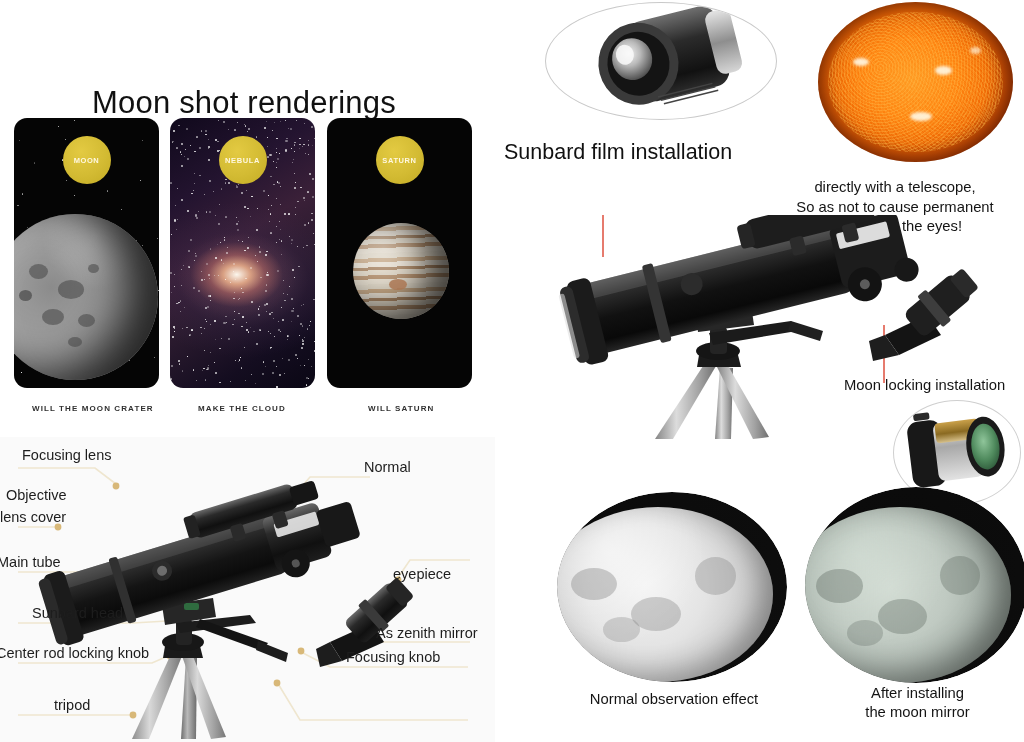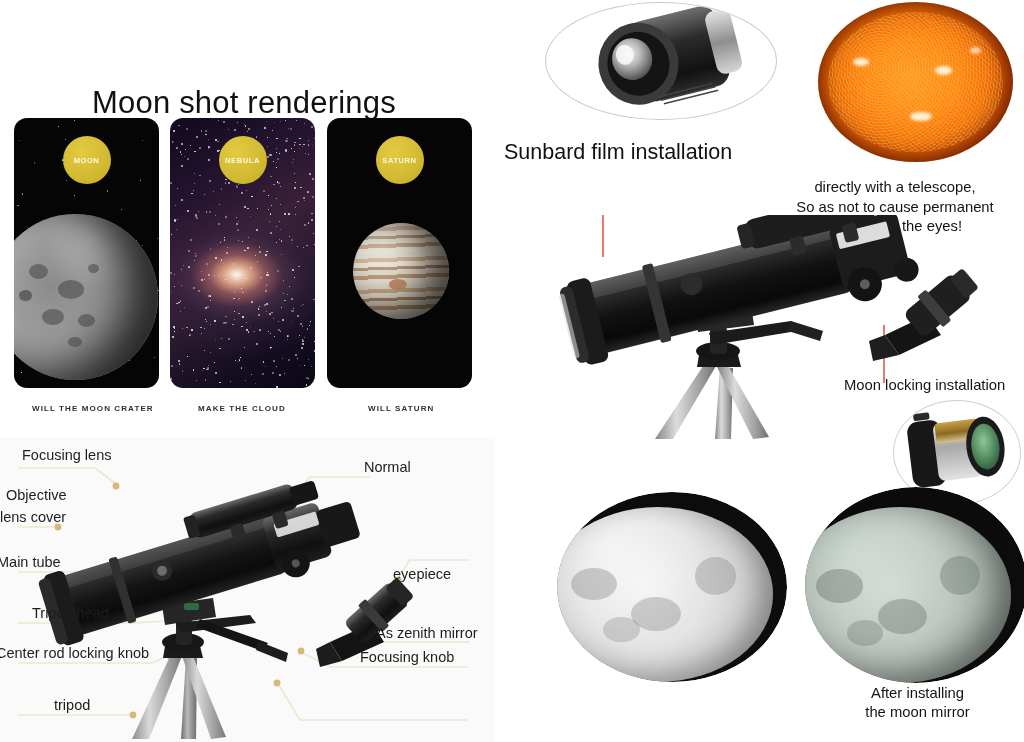--- a/index.html
+++ b/index.html
@@ -766,27 +766,27 @@
           <rect x="400" y="162" width="16" height="26" rx="4" fill="#252525"></rect>
           <rect x="368" y="157" width="10" height="36" rx="2" fill="#3a3a3a"></rect>
         </g>
       </g>
     </svg>
 
     <div class="dg-label" style="left:22px;top:10px;">Focusing lens</div>
     <div class="dg-label" style="left:6px;top:50px;">Objective</div>
     <div class="dg-label" style="left:0px;top:72px;">lens cover</div>
     <div class="dg-label" style="left:-3px;top:117px;">Main tube</div>
-    <div class="dg-label" style="left:32px;top:168px;">Tripod head</div>
+    <div class="dg-label" style="left:32px;top:168px;">Sunbard head</div>
     <div class="dg-label" style="left:-4px;top:208px;">Center rod locking knob</div>
     <div class="dg-label" style="left:54px;top:260px;">tripod</div>
     <div class="dg-label" style="left:364px;top:22px;">Normal</div>
     <div class="dg-label" style="left:393px;top:121px;margin-top:8px;">eyepiece</div>
     <div class="dg-label" style="left:376px;top:188px;">As zenith mirror</div>
-    <div class="dg-label" style="left:360px;top:212px;">Focusing knob</div>
+    <div class="dg-label" style="left:346px;top:212px;">Focusing knob</div>
   </div>
 
   <div id="right">
 
     <div id="eyepiece-oval">
       <svg viewBox="0 0 232 118" width="232" height="118">
         <defs>
           <linearGradient id="epb" x1="0" y1="0" x2="0" y2="1">
             <stop offset="0%" stop-color="#6f6f6f"></stop>
             <stop offset="35%" stop-color="#2b2b2b"></stop>
@@ -957,18 +957,19 @@
            background:
              radial-gradient(circle at 32% 28%, rgba(226,238,228,.38) 0%, rgba(0,0,0,0) 46%),
              radial-gradient(circle at 46% 46%, #cfd8d0 0%, #c0cac2 36%, #a9b4ac 62%, #909b93 86%, #77817a 100%);
            box-shadow: inset -14px -10px 30px rgba(0,0,0,.38);"></div>
       <div class="cmp-disc" style="left:5%;top:42%;width:21%;height:17%;background:rgba(95,105,98,.38);"></div>
       <div class="cmp-disc" style="left:33%;top:57%;width:22%;height:18%;background:rgba(95,105,98,.36);"></div>
       <div class="cmp-disc" style="left:61%;top:35%;width:18%;height:20%;background:rgba(98,108,100,.36);"></div>
       <div class="cmp-disc" style="left:19%;top:68%;width:16%;height:13%;background:rgba(95,105,98,.3);"></div>
     </div>
 
+    <div class="cmp-cap" id="cmp-cap-left">Normal observation effect</div>
     <div class="cmp-cap" id="cmp-cap-right">
       <div>After installing</div>
       <div>the moon mirror</div>
     </div>
   </div>
 </div>
 
 </body></html>

